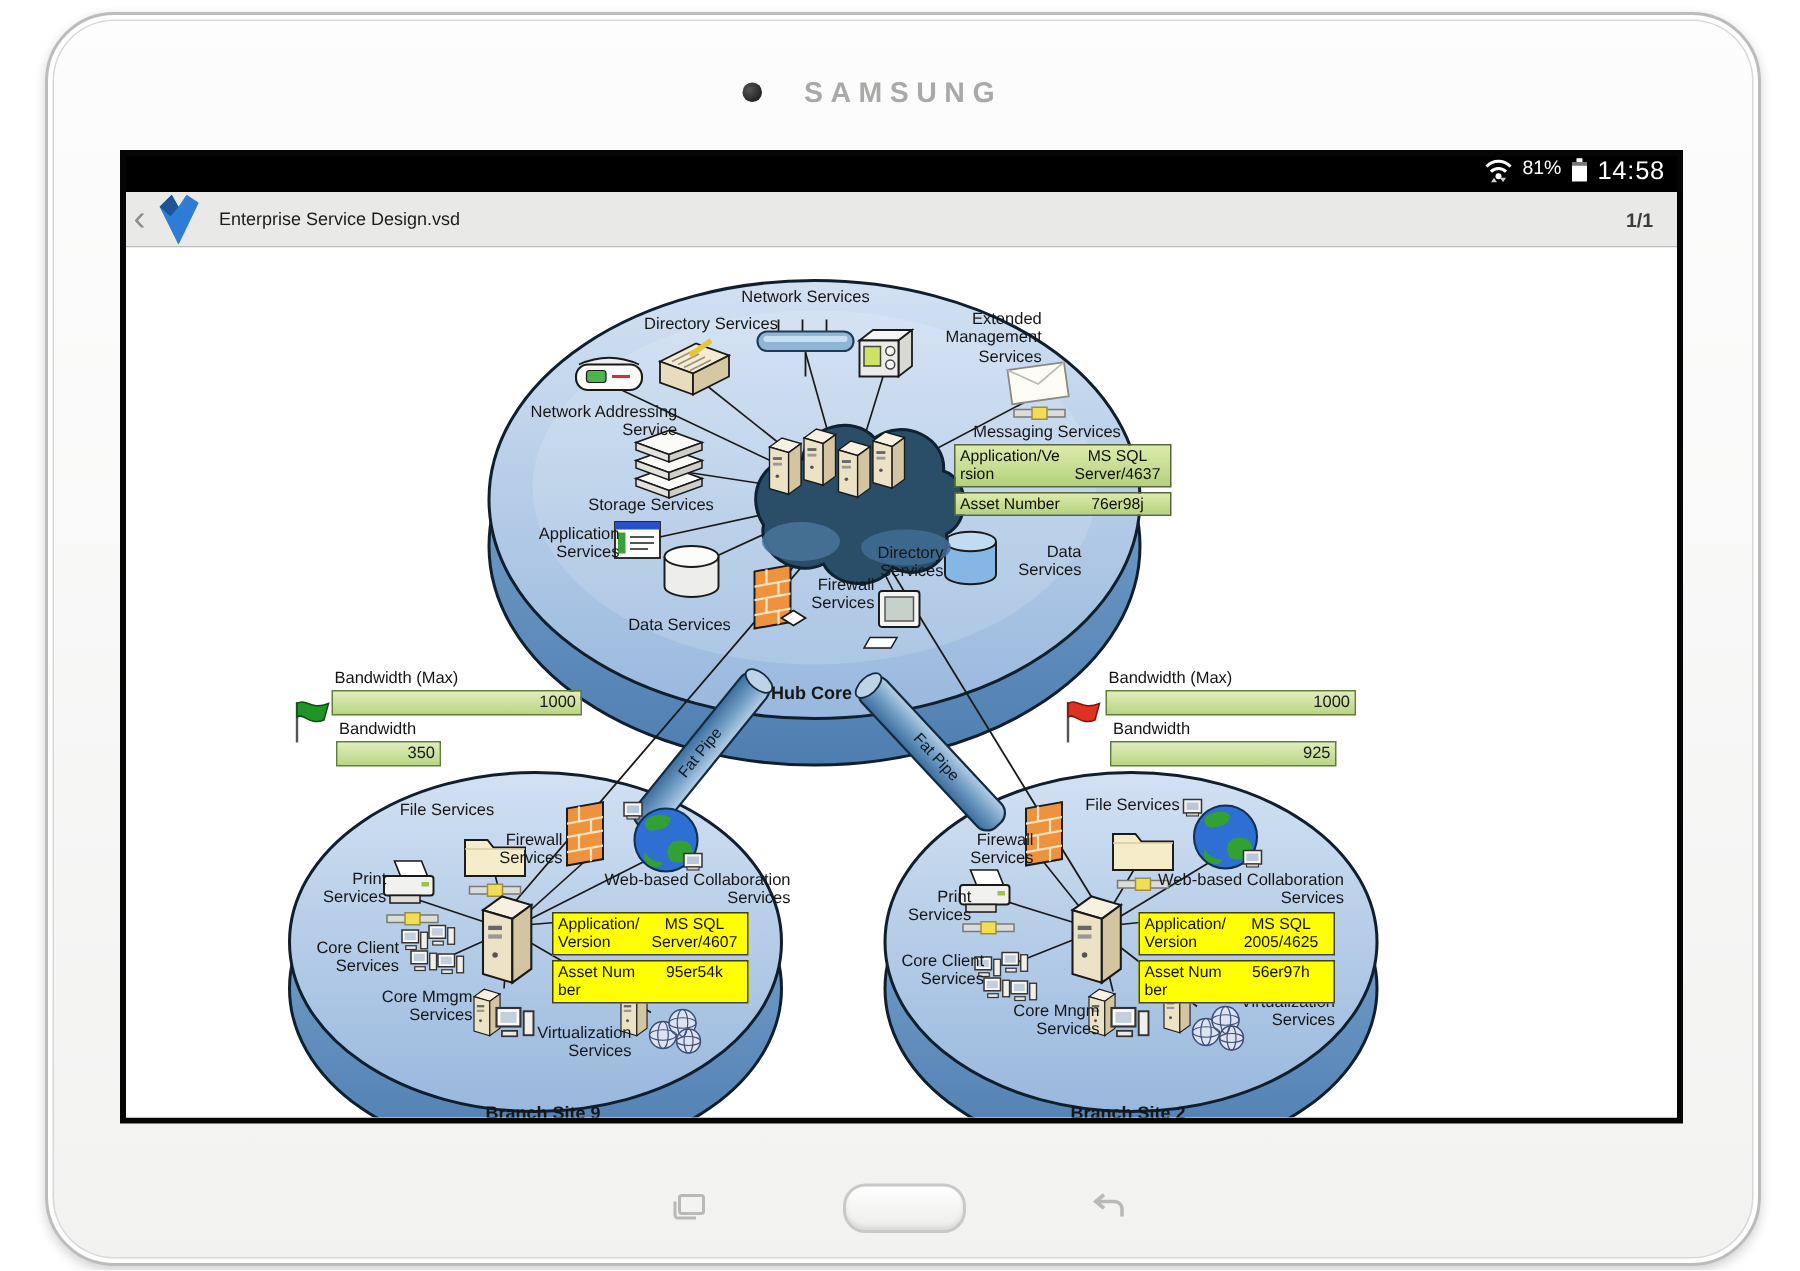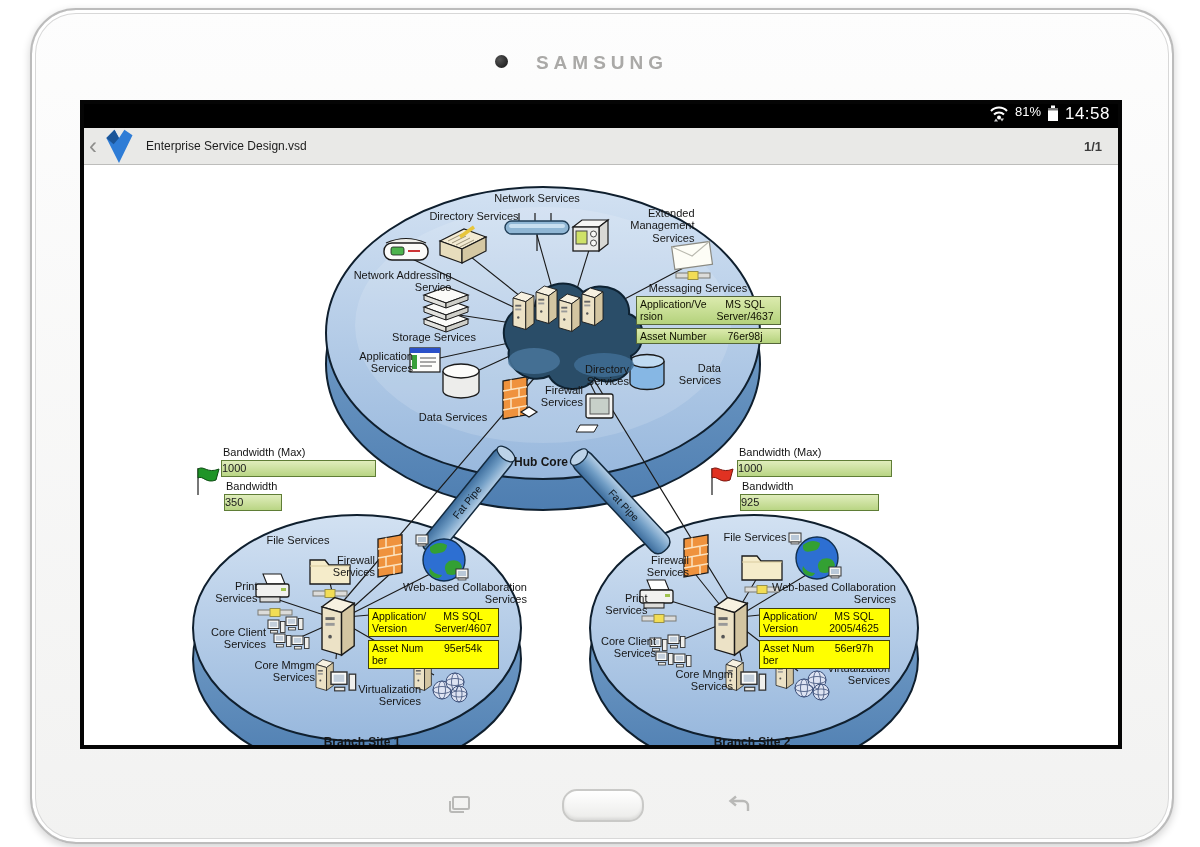--- a/index.html
+++ b/index.html
@@ -40,21 +40,21 @@
   .vrow{display:flex;margin-bottom:3px;padding:1px 3px;font-size:10.5px;line-height:1.18;color:#101000;}
   .green .vrow{background:linear-gradient(#dcebae,#b4d27c);border:1.5px solid #55663a;}
   .yellow .vrow{background:#ffff00;border:1.5px solid #3f3f10;}
   .vl{flex:1;text-align:left;word-break:break-all;padding-right:4px;}
   .vv{width:64px;text-align:center;}
 
   
   .bw{position:absolute;}
   .bw-title{font-size:11px;color:#131313;white-space:nowrap;margin:0 0 2px 2px;}
   .bw-bar{height:15px;background:linear-gradient(#e0edbc,#b9d584);border:1px solid #5f7d36;
-    font-size:11px;color:#1a1a1a;padding-right:3px;line-height:15px;margin-bottom:3px;}
+    font-size:11px;color:#1a1a1a;text-align:right;padding-right:3px;line-height:15px;margin-bottom:3px;padding-left:12px;}
 
   
   .homebtn{position:absolute;left:530px;top:779px;width:78px;height:29px;border-radius:15px;
     background:linear-gradient(#ffffff,#ebebe9);border:2px solid #c9c9c7;
     box-shadow:inset 0 -2px 3px rgba(0,0,0,.08);}
   .navicon{position:absolute;}
 </style>
 </head>
 <body>
 
@@ -390,21 +390,21 @@
         <div class="bw-bar" style="width:134px;margin-left:3px"><span>925</span></div>
       </div>
 
       <div class="lbl nw" style="left:214px;top:369px">File Services</div>
       <div class="lbl" style="left:260px;top:389px;width:62px">Firewall Services</div>
       <div class="lbl" style="left:378px;top:416px;width:130px">Web-based Collaboration Services</div>
       <div class="lbl" style="left:146px;top:415px;width:55px">Print Services</div>
       <div class="lbl" style="left:143px;top:461px;width:78px">Core Client Services</div>
       <div class="lbl" style="left:200px;top:494px;width:62px">Core Mmgm Services</div>
       <div class="lbl" style="left:293px;top:518px;width:88px">Virtualization Services</div>
-      <div class="lbl lbl-b nw" style="left:278px;top:571px">Branch Site 1</div>
+      <div class="lbl lbl-b nw" style="left:278px;top:571px">Branch Site 9</div>
 
       <div class="vtbl yellow" style="left:284px;top:443px;width:131px">
         <div class="vrow">
               <span class="vl">Application/Version</span>
               <span class="vv">MS SQL Server/4607</span>
             </div>
         <div class="vrow">
               <span class="vl">Asset Number</span>
               <span class="vv">95er54k</span>
             </div>

